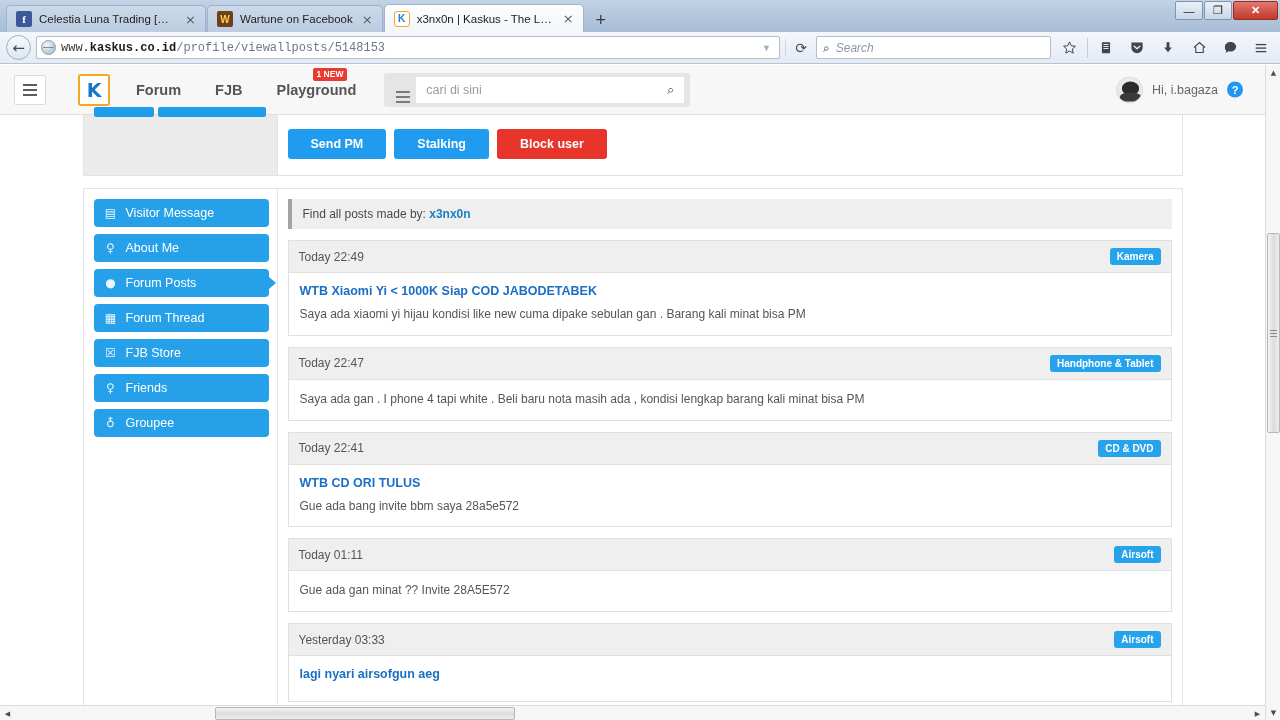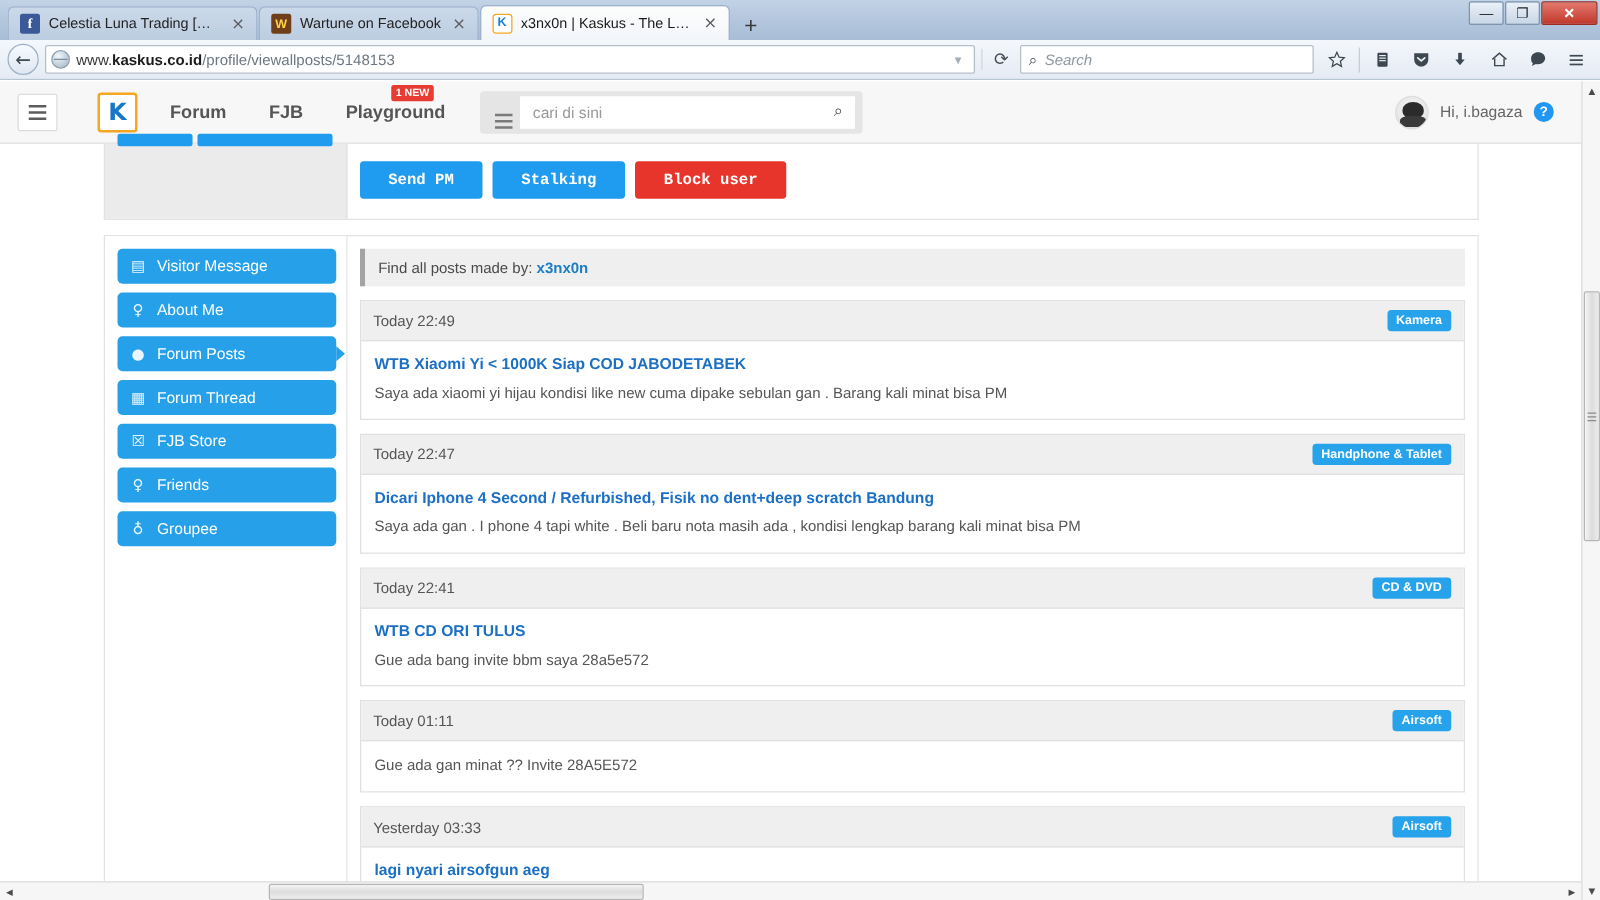--- a/index.html
+++ b/index.html
@@ -125,21 +125,21 @@
     width: 15px; height: 15px; border-radius: 50%;
     background: radial-gradient(circle at 35% 30%, #f2f6f9, #9fb3c4);
     border: 1px solid #8d9eaf;
     flex: 0 0 15px;
     position: relative;
   }
   .globe::after {
     content: ""; position: absolute; left: 1px; right: 1px; top: 6px;
     height: 1px; background: #7c8d9d;
   }
-  .urltext { color: #6d7882; white-space: nowrap; }
+  .urltext { color: #6d7882; white-space: nowrap; font-family: Liberation Mono, monospace; }
   .urltext b { color: #1c1c1c; font-weight: bold; }
   .urltext .host-pre { color: #3a3a3a; }
   .urldrop { margin-left: auto; color: #a4adb6; font-size: 9px; padding-right: 4px;}
   .urlsep { width: 1px; height: 17px; background: #d0d6dc; }
   .reload {
     width: 20px; text-align: center; color: #414b54; font-size: 14px;
     cursor: pointer; font-family: "DejaVu Sans", sans-serif;
   }
   .searchbar {
     width: 235px; height: 23px;
@@ -264,21 +264,21 @@
   .clip-btn {
     position: absolute; top: -8px; height: 10px; background: #209cee;
     border-radius: 2px;
   }
   .profile-right { flex: 1; padding: 14px 0 0 10px; }
   .btnrow { display: flex; gap: 8px; }
   .btn {
     border: none; border-radius: 3px; color: #fff;
     font-size: 12.5px; font-weight: bold;
     padding: 8px 23px; cursor: pointer;
-    font-family: Liberation Mono, monospace;
+    font-family: Liberation Sans, sans-serif;
   }
   .btn-blue { background: #1f9bef; }
   .btn-red  { background: #e8352c; }
 
   
   .content-wrap {
     width: 1100px; margin: 12px auto 0;
     display: flex;
     border: 1px solid #e3e3e3;
     background: #fff;
@@ -578,21 +578,20 @@
               <div class="post-text">Saya ada xiaomi yi hijau kondisi like new cuma dipake sebulan gan . Barang kali minat bisa PM</div>
             </div>
           </div>
 
           <div class="post">
             <div class="post-head">
               <span>Today 22:47</span>
               <span class="post-cat">Handphone &amp; Tablet</span>
             </div>
             <div class="post-body">
-              <div class="post-title">Dicari Iphone 4 Second / Refurbished, Fisik no dent+deep scratch Bandung</div>
               <div class="post-text">Saya ada gan . I phone 4 tapi white . Beli baru nota masih ada , kondisi lengkap barang kali minat bisa PM</div>
             </div>
           </div>
 
           <div class="post">
             <div class="post-head">
               <span>Today 22:41</span>
               <span class="post-cat">CD &amp; DVD</span>
             </div>
             <div class="post-body">

